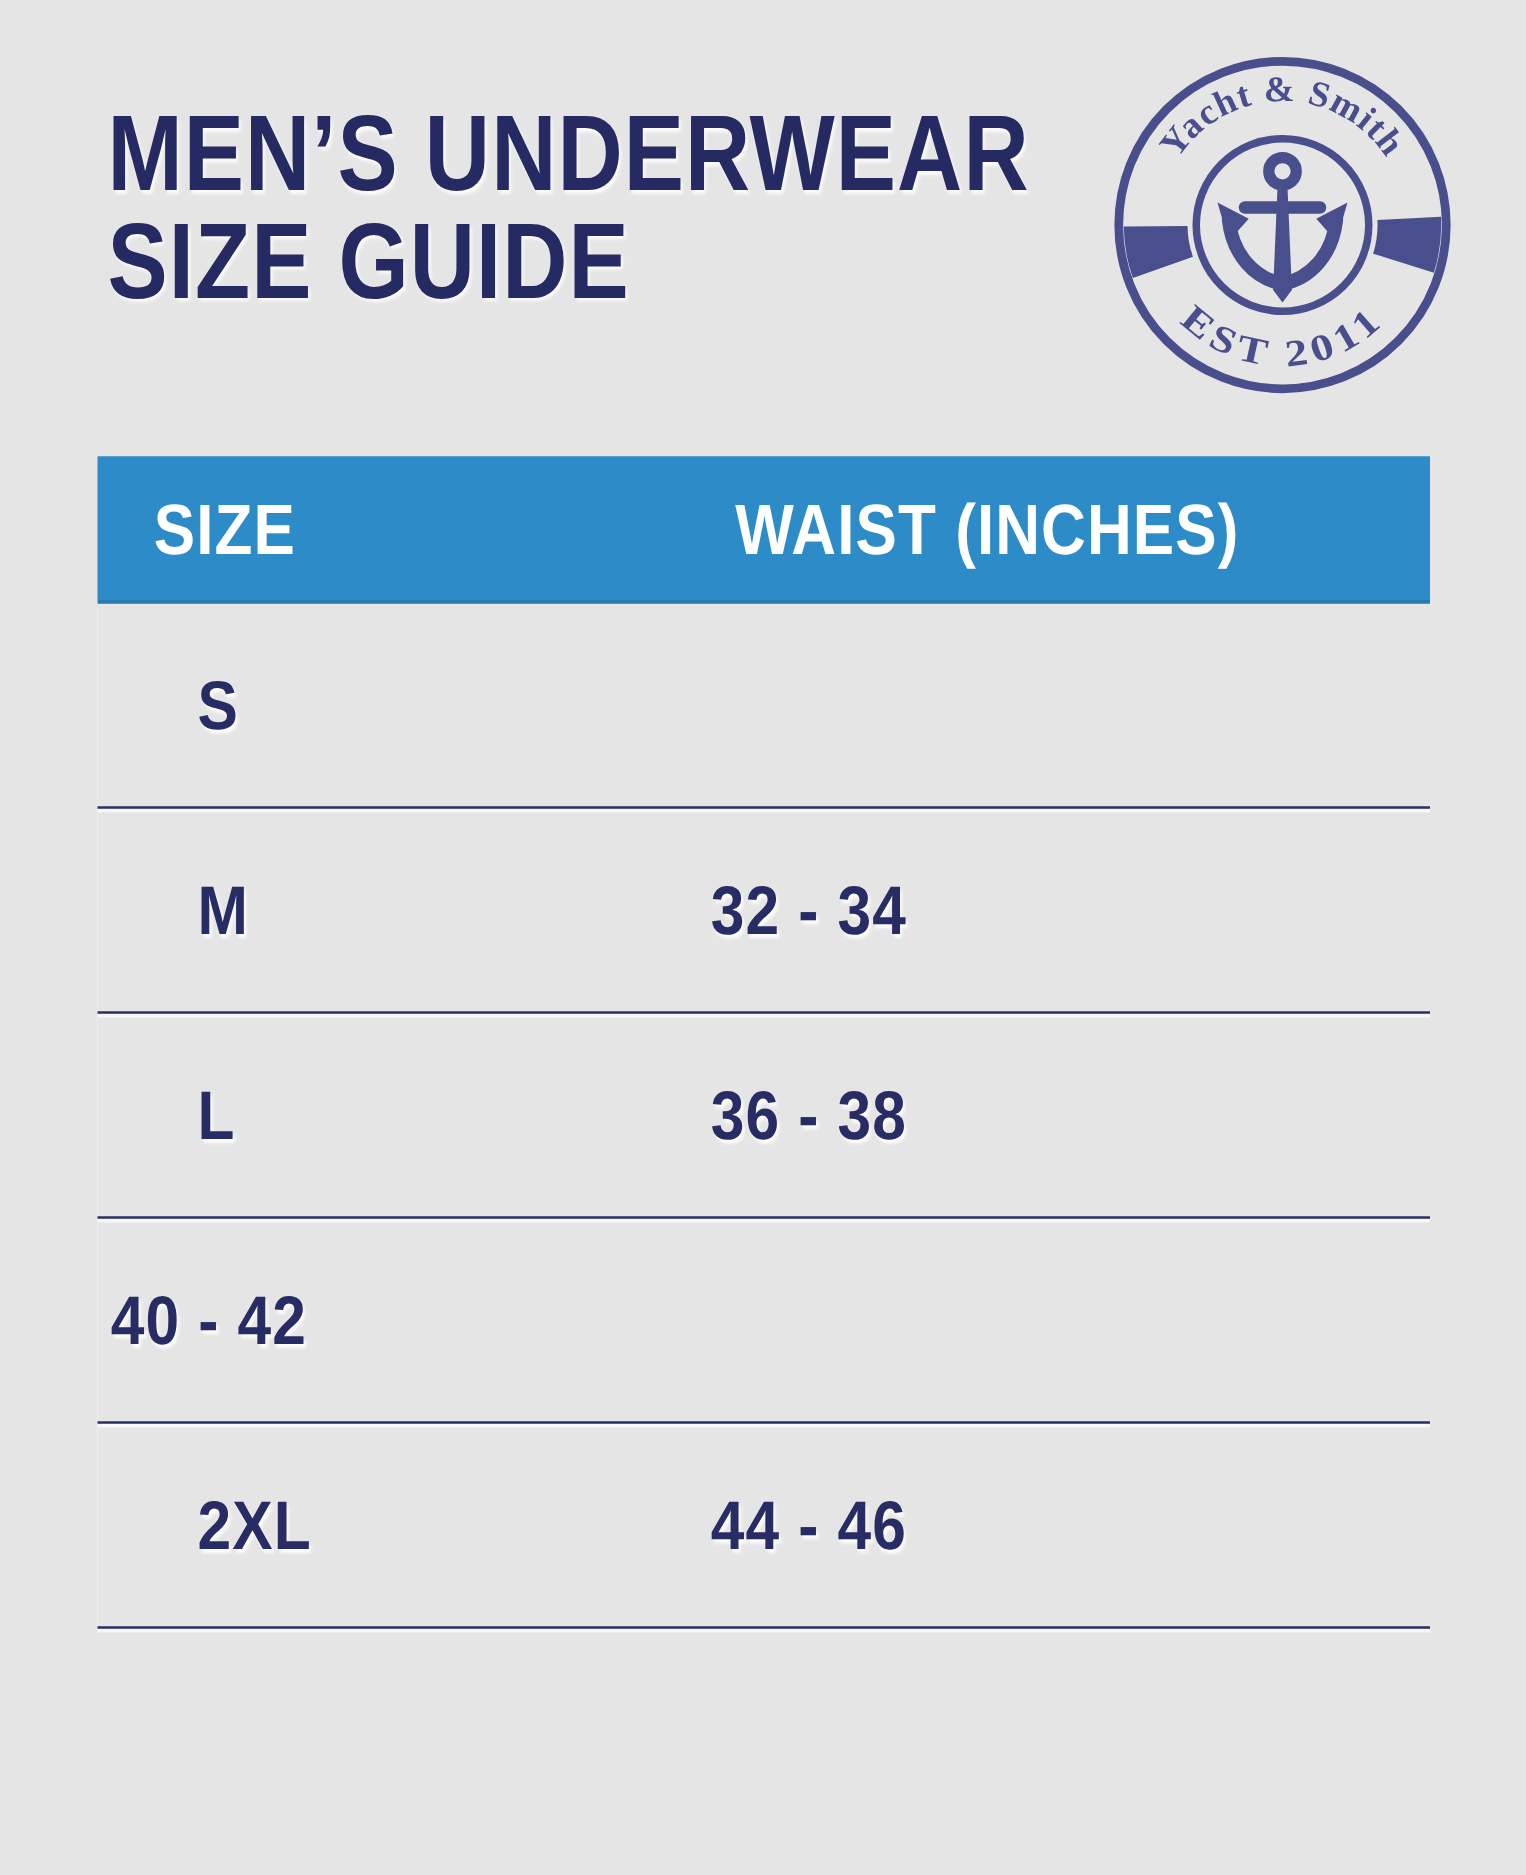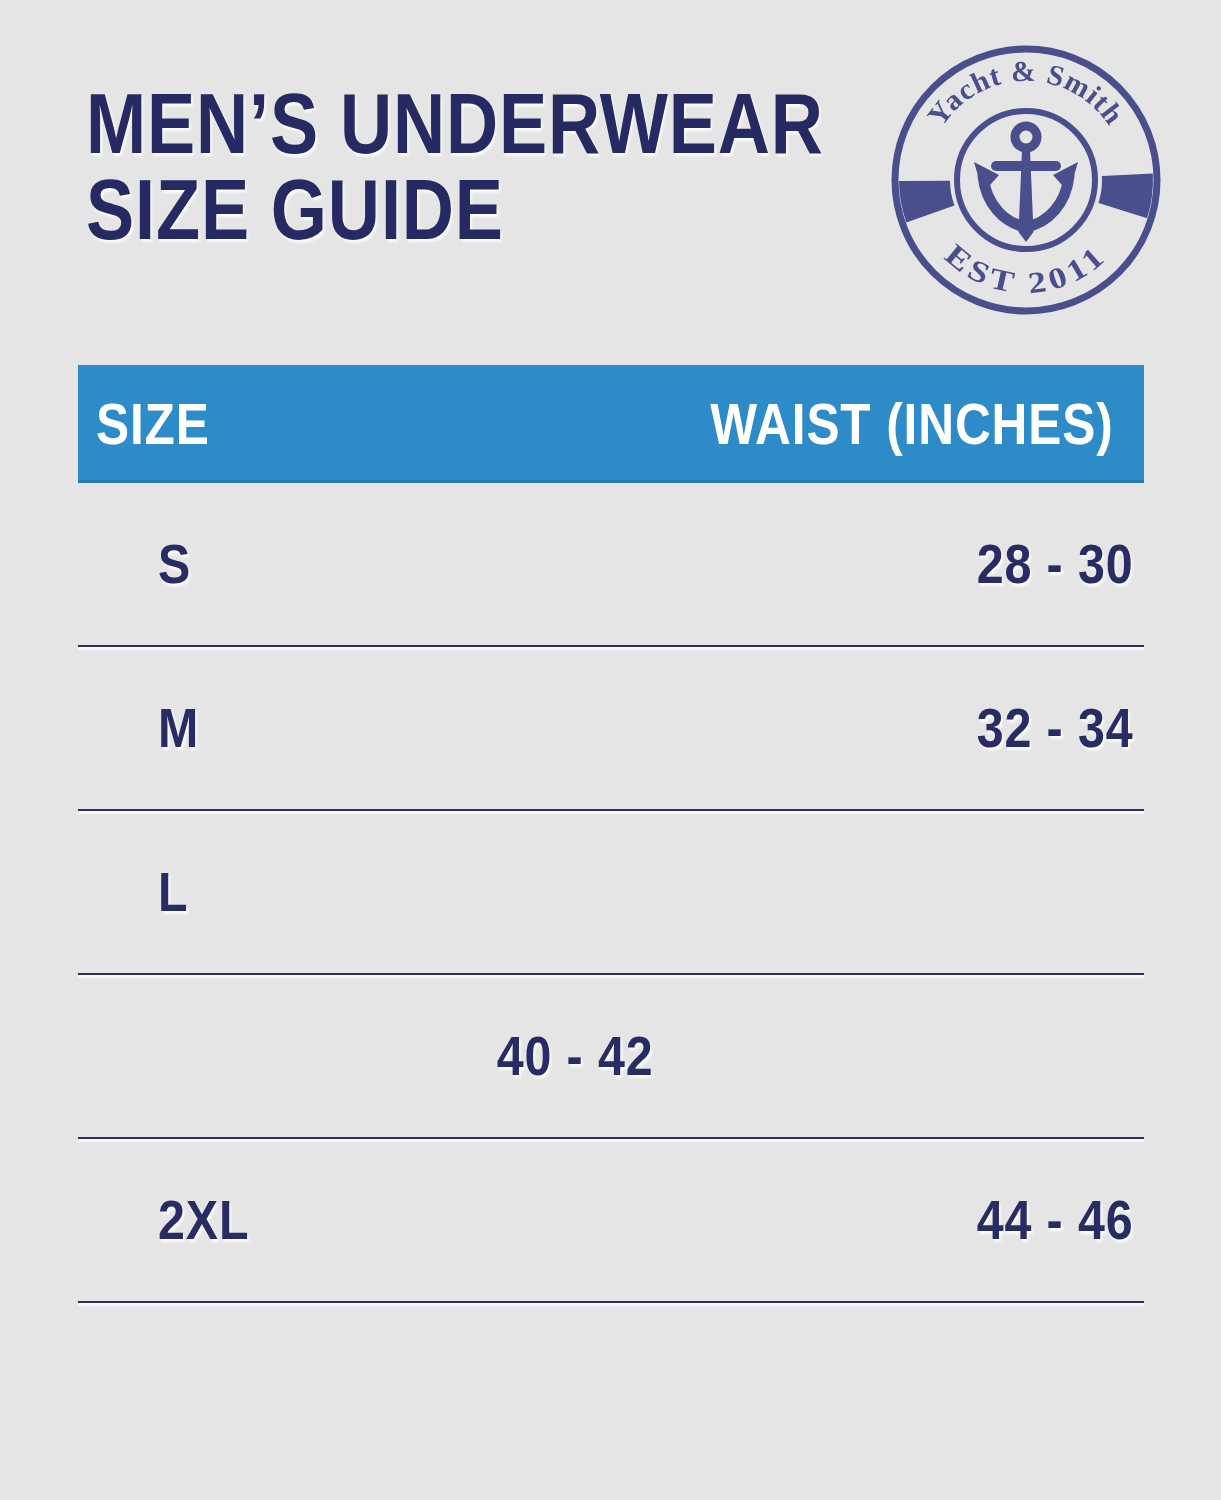--- a/index.html
+++ b/index.html
@@ -35,22 +35,22 @@
   
   .table { position:absolute; left:78px; top:365px; width:1066px; }
 
   .thead {
     height:118px;
     background:#2d8cc8;
     display:flex; align-items:center;
     box-shadow: inset 0 -3px 0 rgba(0,0,0,0.12);
   }
   .col1 { width:45%; box-sizing:border-box; }
-  .col2 { width:55%; text-align:right; }
-  .thead .col1 { padding-left:18px; }
+  .col2 { width:55%; text-align:left; }
+  .thead .col1 { padding-left:45px; }
 
   .hdr-text {
     display:inline-block;
     color:#ffffff;
     font-weight:700;
     font-size:57px;
     letter-spacing:1px;
     transform:scaleX(0.87);
   }
   .thead .col1 .hdr-text { transform-origin:left center; }
@@ -135,37 +135,37 @@
         <span class="hdr-text">WAIST (INCHES)</span>
       </div>
     </div>
 
     <div class="tbody">
 
       <div class="row">
         <div class="col1">
           <span class="cell-text">S</span>
         </div>
-        <div class="col2">
-          <span class="cell-text">28 - 30</span>
-        </div>
       </div>
 
       <div class="row">
         <div class="col1">
           <span class="cell-text">M</span>
         </div>
         <div class="col2">
           <span class="cell-text">32 - 34</span>
         </div>
       </div>
 
       <div class="row">
         <div class="col1">
           <span class="cell-text">L</span>
+        </div>
+        <div class="col2">
+          <span class="cell-text">36 - 38</span>
         </div>
       </div>
 
       <div class="row">
         <div class="col2">
           <span class="cell-text">40 - 42</span>
         </div>
       </div>
 
       <div class="row">

